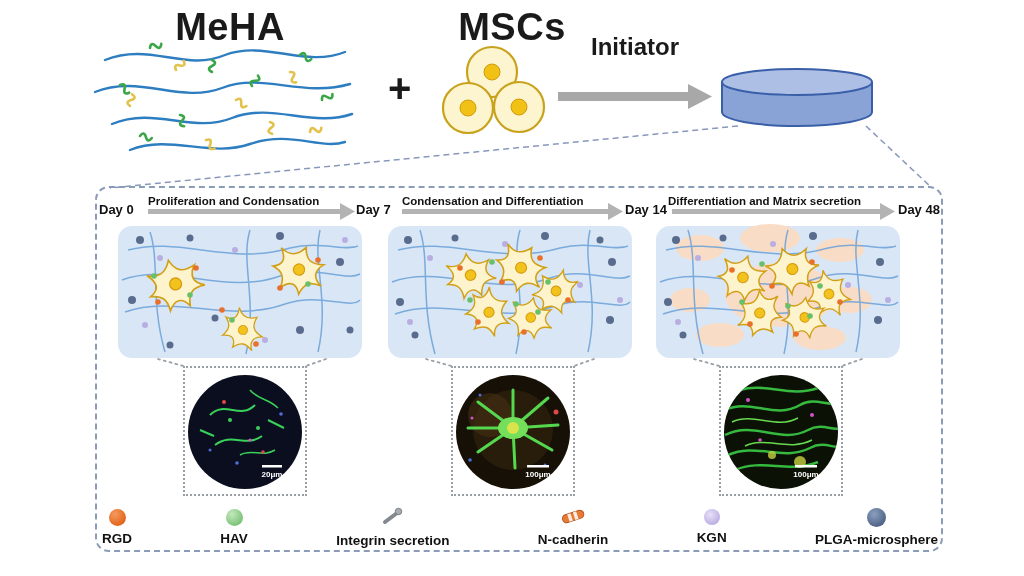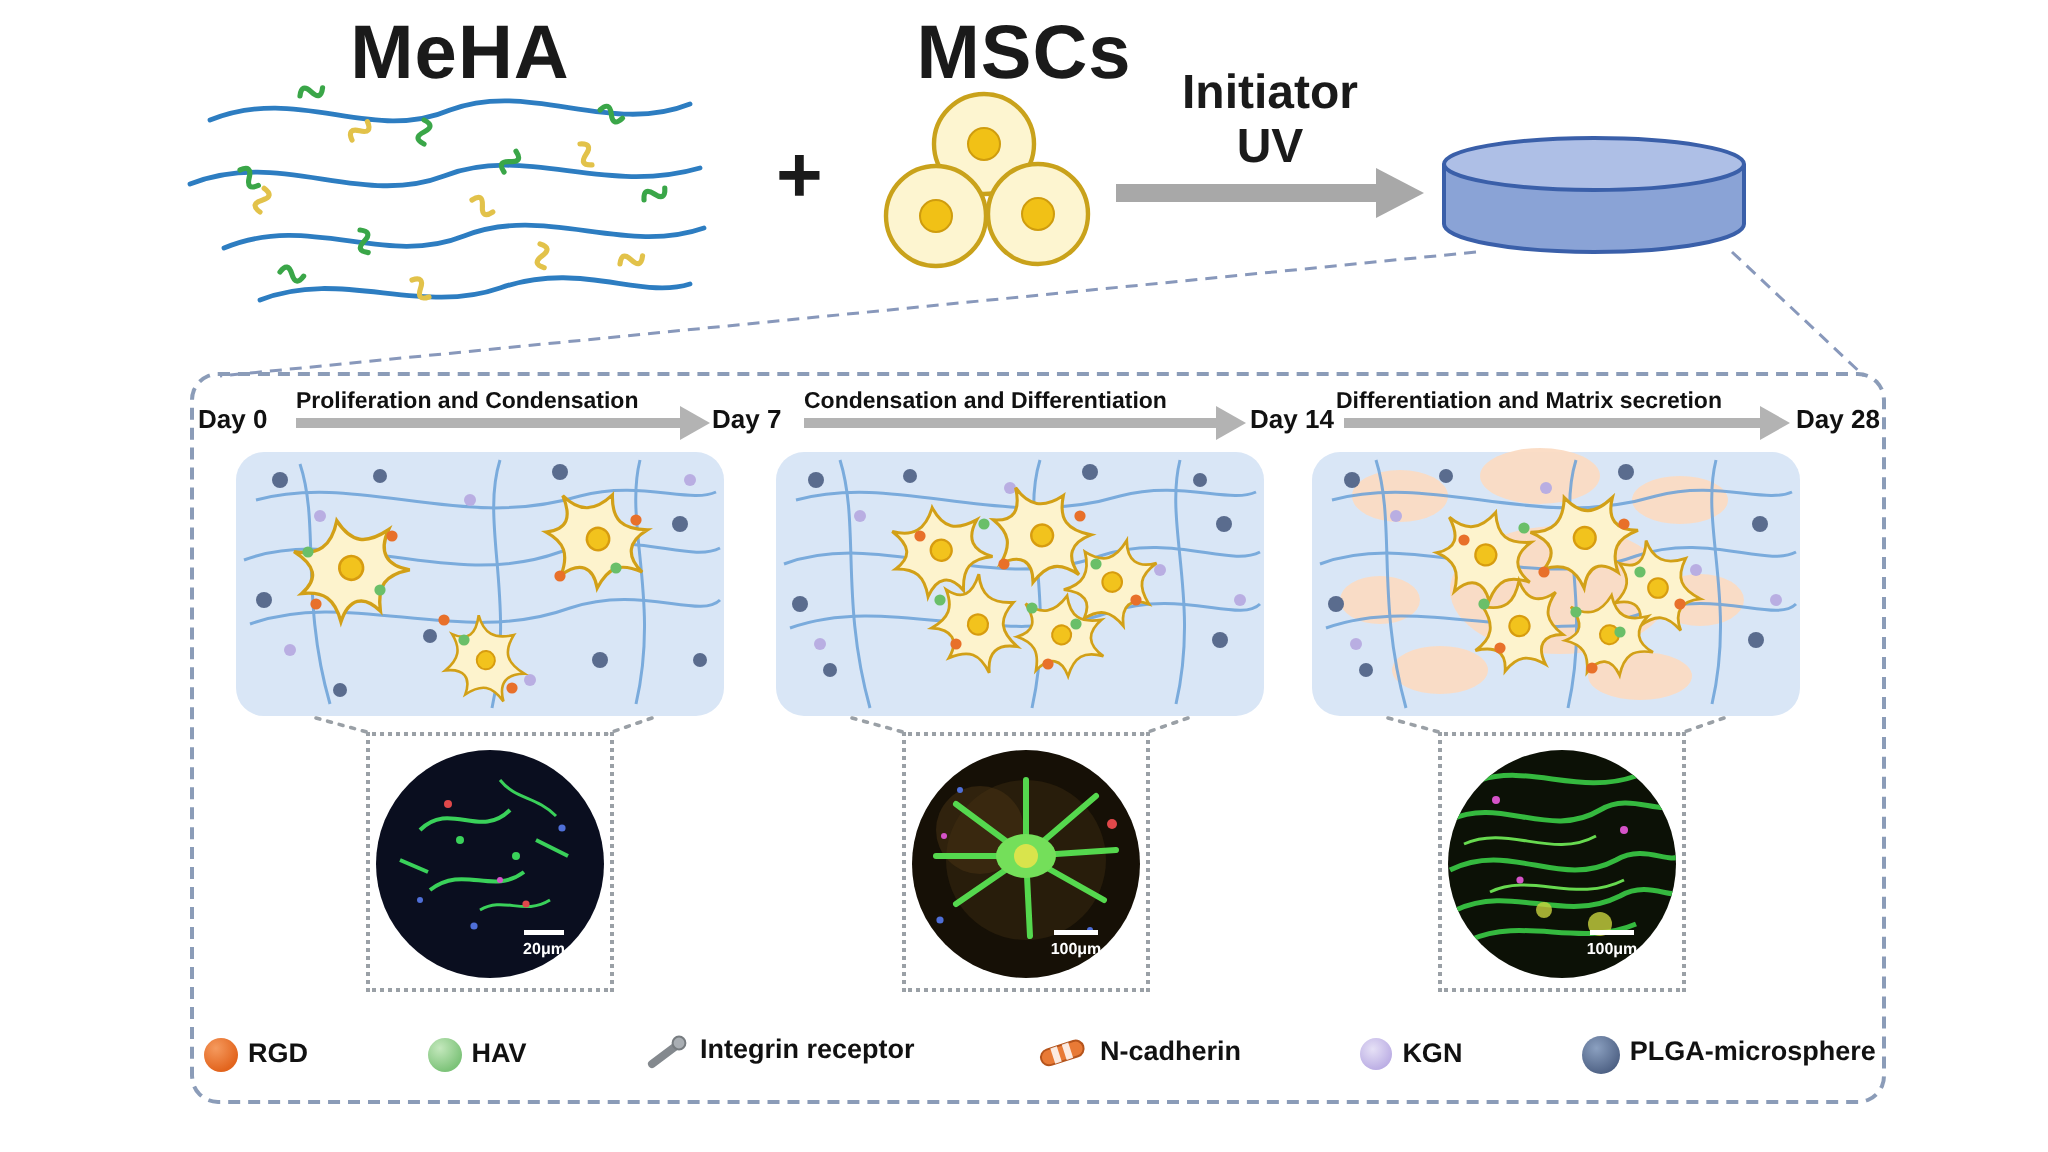--- a/index.html
+++ b/index.html
@@ -9,21 +9,21 @@
   .abs { position:absolute; }
   .title { font-weight:bold; font-size:38px; color:#1a1a1a; text-align:center; letter-spacing:.5px; }
   .plus { font-size:40px; font-weight:bold; color:#1a1a1a; line-height:1; }
   .initiator { font-weight:bold; font-size:24px; color:#1a1a1a; text-align:center; line-height:1.12; }
   .day { font-weight:bold; font-size:13px; color:#111; white-space:nowrap; }
   .phase { font-weight:bold; font-size:11.5px; color:#111; white-space:nowrap; }
   .main-box { border:2px dashed #8b9cb8; border-radius:14px; }
   .micro-box { border:2px dotted #9aa0a6; background:transparent; }
   .scale-label { color:#ffffff; font-size:8px; font-weight:bold; text-align:center; white-space:nowrap; }
   .legend { display:flex; align-items:center; justify-content:space-between; }
-  .lg-item { display:flex; gap:5px; font-weight:bold; font-size:13.5px; color:#111; white-space:nowrap; }
+  .lg-item { display:flex; align-items:center; gap:5px; font-weight:bold; font-size:13.5px; color:#111; white-space:nowrap;flex-direction:column; }
   .ic { display:inline-block; flex:none; }
   .ic-rgd  { width:17px;height:17px;border-radius:50%;background:radial-gradient(circle at 35% 30%, #f59a5e 0%, #e2641d 72%); }
   .ic-hav  { width:17px;height:17px;border-radius:50%;background:radial-gradient(circle at 35% 30%, #c4e8bd 0%, #7dc379 72%); }
   .ic-matrix { width:30px;height:21px;background:#fbe1ce;border-radius:55% 45% 60% 40%/60% 55% 45% 50%; }
   .ic-kgn  { width:16px;height:16px;border-radius:50%;background:radial-gradient(circle at 40% 35%, #e6e1f6 0%, #b9abe3 78%); }
   .ic-plga { width:19px;height:19px;border-radius:50%;background:radial-gradient(circle at 38% 32%, #8ba0c0 0%, #4c5f82 78%); }
 </style>
 </head>
 <body>
 
@@ -341,29 +341,28 @@
       </g>
       <rect x="795" y="465" width="22" height="2.5" fill="#ffffff"></rect>
     </g>
   </svg>
 
   <div class="abs title" style="left:165px;top:6px;width:130px">MeHA</div>
   <div class="abs plus" style="left:388px;top:68px">+</div>
   <div class="abs title" style="left:452px;top:6px;width:120px">MSCs</div>
   <div class="abs initiator" style="left:560px;top:34px;width:150px">
     <div>Initiator</div>
-    <div>UV</div>
   </div>
 
   <div class="abs main-box" style="left:95px;top:186px;width:848px;height:366px"></div>
 
   <div class="abs day" style="left:99px;top:202px">Day 0</div>
   <div class="abs day" style="left:356px;top:202px">Day 7</div>
   <div class="abs day" style="left:625px;top:202px">Day 14</div>
-  <div class="abs day" style="left:898px;top:202px">Day 28</div>
+  <div class="abs day" style="left:898px;top:202px">Day 48</div>
 
   <div class="abs phase" style="left:148px;top:195px;width:200px">Proliferation and Condensation</div>
   <div class="abs phase" style="left:402px;top:195px;width:216px">Condensation and Differentiation</div>
   <div class="abs phase" style="left:668px;top:195px;width:226px">Differentiation and Matrix secretion</div>
 
   <div class="abs micro-box" style="left:183px;top:366px;width:124px;height:130px"></div>
   <div class="abs micro-box" style="left:451px;top:366px;width:124px;height:130px"></div>
   <div class="abs micro-box" style="left:719px;top:366px;width:124px;height:130px"></div>
 
   <div class="abs scale-label" style="left:252px;top:470px;width:40px">20μm</div>
@@ -379,21 +378,21 @@
       <span class="ic ic-hav"></span>
       <span>HAV</span>
     </div>
     <div class="lg-item">
       <span class="ic">
         <svg width="22" height="18" viewBox="0 0 22 18">
           <path d="M3,15 L15,6" stroke="#84898e" stroke-width="4" stroke-linecap="round"></path>
           <circle cx="16.5" cy="4.5" r="3.2" fill="#a9aeb3" stroke="#777c80"></circle>
         </svg>
       </span>
-      <span>Integrin receptor</span>
+      <span>Integrin secretion</span>
     </div>
     <div class="lg-item">
       <span class="ic">
         <svg width="28" height="16" viewBox="0 0 28 16">
           <g transform="rotate(-18 14 8)">
             <rect x="3" y="4.5" width="22" height="8" rx="4" fill="#e87a36" stroke="#b5541c"></rect>
             <rect x="9" y="4.5" width="3.4" height="8" fill="#ffffff" opacity="0.85"></rect>
             <rect x="15" y="4.5" width="3.4" height="8" fill="#ffffff" opacity="0.85"></rect>
           </g>
         </svg>

